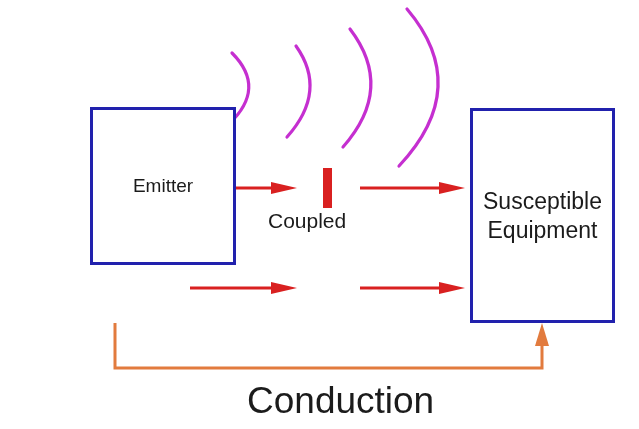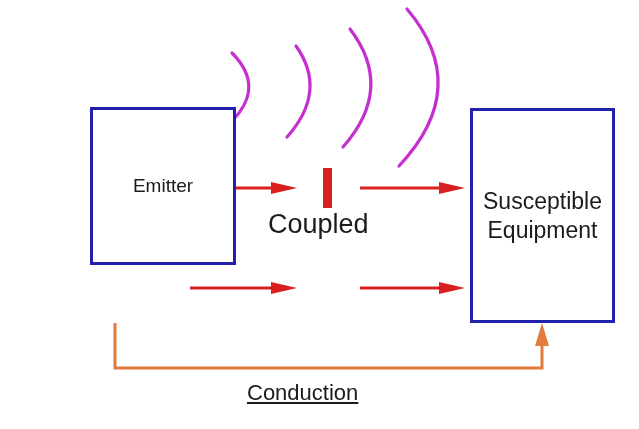--- a/index.html
+++ b/index.html
@@ -55,27 +55,26 @@
     white-space: nowrap;
   }
   .label-radiated {
     left: 192px;
     top: 8px;
     font-size: 27px;
   }
   .label-coupled {
     left: 268px;
     top: 209px;
-    font-size: 27px;
+    font-size: 21px;
   }
   .label-conduction {
     left: 247px;
     top: 380px;
-    font-size: 22px;
-    text-decoration: underline;
+    font-size: 37px;
   }
 </style>
 </head>
 <body>
 
 <div class="canvas">
 
   <svg class="svg-layer" viewBox="0 0 639 429">
 
     <g stroke="#c52fd0" stroke-width="3.2" fill="none" stroke-linecap="round">

